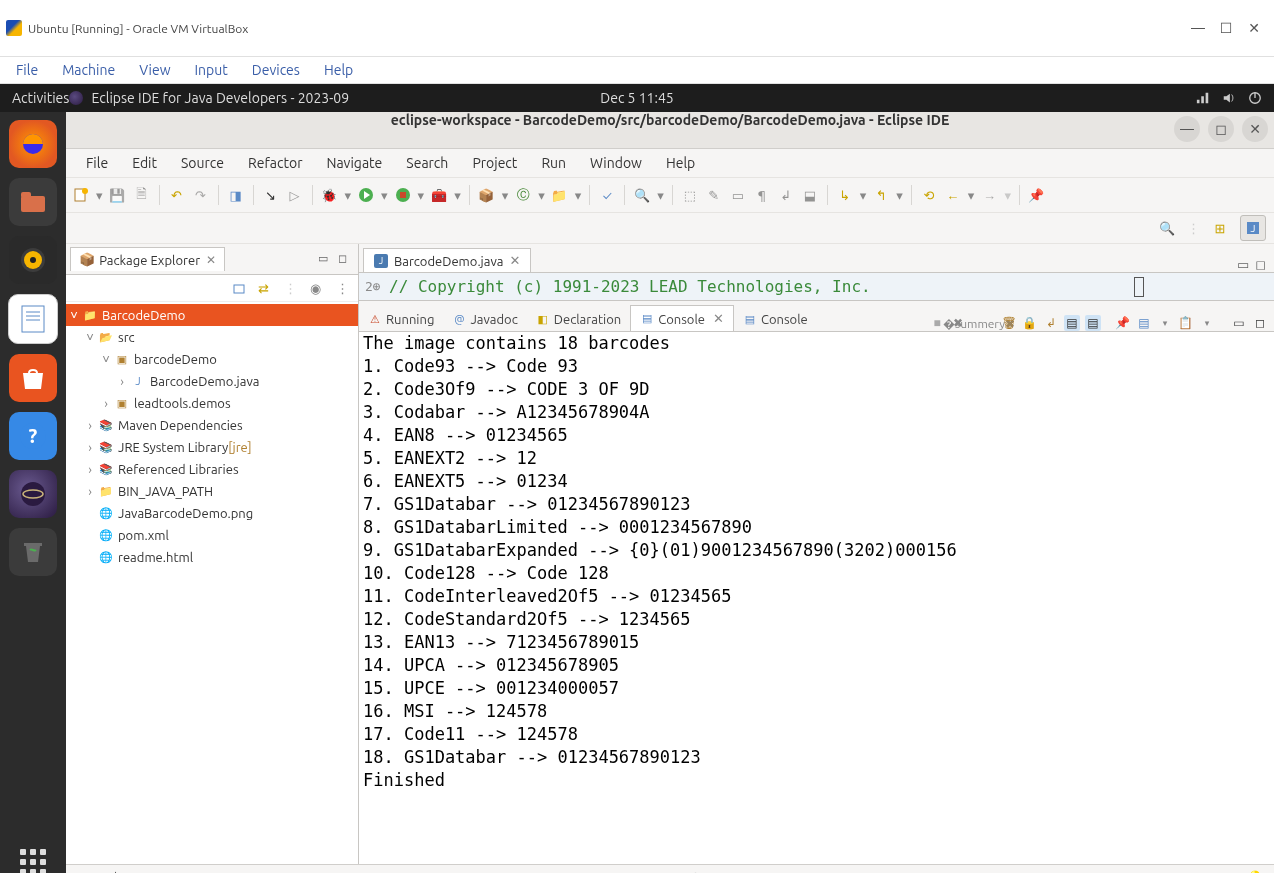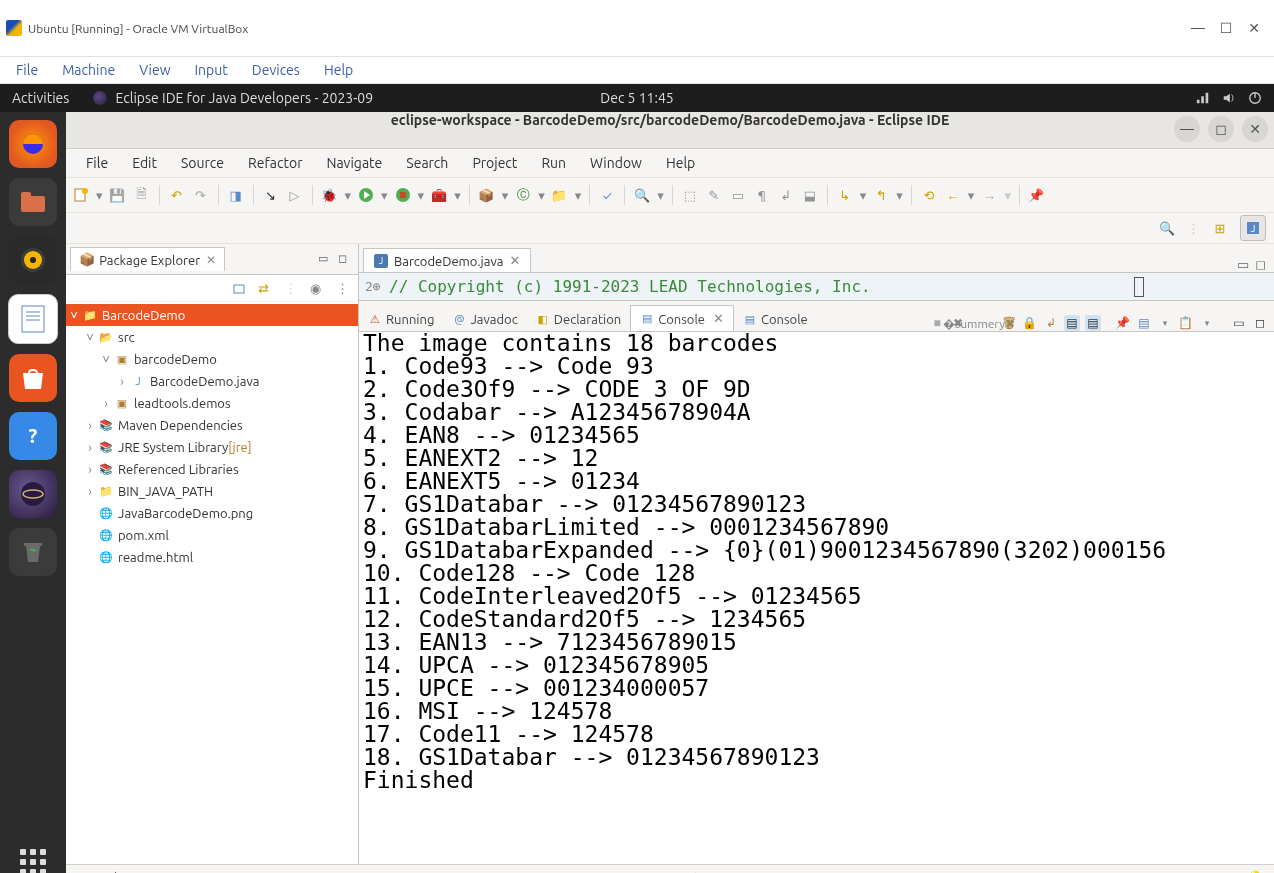--- a/index.html
+++ b/index.html
@@ -4,21 +4,21 @@
 <style>
   html,body{margin:0;padding:0;font-family:"Ubuntu","Segoe UI",Arial,sans-serif;font-size:13px;color:#333;background:#fff;width:1274px;height:873px;overflow:hidden}
   .vbox-title{height:24px;background:#fff;display:flex;align-items:center;padding:16px 6px;border-bottom:1px solid #e0e0e0}
   .vbox-title .logo{width:16px;height:16px;background:linear-gradient(135deg,#1a4db3 40%,#f7b500 60%);margin-right:6px;border-radius:2px}
   .vbox-title .title{font-size:12px;color:#444}
   .vbox-title .spacer{flex:1}
   .vbox-title .winbtn{width:28px;text-align:center;color:#555;font-size:14px}
   .vbox-menu{height:26px;display:flex;align-items:center;padding:0 4px;border-bottom:1px solid #e0e0e0;gap:0}
   .vbox-menu .m{padding:4px 12px;color:#3a5ea8;font-size:14px}
   .ub-top{height:28px;background:#1d1d1d;color:#ddd;display:flex;align-items:center;padding:0 12px;font-size:14px}
-  .ub-top .act{margin-right:24px}
+  .ub-top .act{}
   .ub-top .eclipse-ico{width:14px;height:14px;border-radius:50%;background:radial-gradient(circle at 40% 40%,#5a4a80,#2a1a40);margin-right:8px;display:inline-block}
   .ub-top .center{position:absolute;left:50%;transform:translateX(-50%)}
   .ub-top .right{margin-left:auto;display:flex;gap:12px}
   .ub-top .ico{width:14px;height:14px;display:inline-block}
   .main-row{display:flex;height:calc(873px - 24px - 26px - 28px - 18px)}
   .dock{width:66px;background:#2c2c2c;display:flex;flex-direction:column;align-items:center;padding-top:8px;gap:10px}
   .dock .ditem{width:48px;height:48px;border-radius:10px;display:flex;align-items:center;justify-content:center}
   .dock .firefox{background:radial-gradient(circle at 50% 50%,#ff9500 0%,#e25822 70%);color:#3a2aea}
   .dock .files{background:#3b3b3b}
   .dock .music{background:#2a2a2a}
@@ -68,21 +68,21 @@
   .editor .code .comment{color:#3a8a3a}
   .editor .code .cursor{position:absolute;right:130px;width:8px;height:18px;border:1px solid #555}
   .console{flex:1;display:flex;flex-direction:column;background:#fff;min-height:0}
   .console .ctabs{height:30px;background:#f6f5f4;display:flex;align-items:flex-end;border-bottom:1px solid #c8c6c3;overflow:hidden}
   .console .ctab{padding:5px 9px;font-size:13px;display:flex;align-items:center;gap:4px;color:#444;white-space:nowrap}
   .console .ctab.active{background:#fff;border:1px solid #c8c6c3;border-bottom:none}
   .console .ctab .ci{width:14px;height:14px;display:inline-flex;align-items:center;justify-content:center;font-size:11px}
   .console .ctools{margin-left:auto;display:flex;gap:5px;padding-right:6px;align-items:center}
   .console .ctools span{width:16px;height:16px;display:inline-flex;align-items:center;justify-content:center;font-size:12px}
   .console .path{padding:2px 4px;font-size:13px;color:#666;border-bottom:none;white-space:nowrap;overflow:hidden}
-  .console .out{flex:1;font-family:"DejaVu Sans Mono","Consolas",monospace;font-size:23px;line-height:23px;padding:0 4px;overflow:auto;white-space:pre;color:#000}
+  .console .out{flex:1;font-family:"DejaVu Sans Mono","Consolas",monospace;font-size:17px;line-height:23px;padding:0 4px;overflow:auto;white-space:pre;color:#000}
   .status{height:24px;background:#f6f5f4;border-top:1px solid #d0cecb;display:flex;align-items:center;padding:0 10px;font-size:13px;color:#555}
   .status .bulb{margin-left:auto;color:#c9a400}
   .vbox-status{height:18px;background:#fff;border-top:1px solid #e0e0e0;display:flex;align-items:center;justify-content:flex-end;padding:0 6px;gap:3px;font-size:11px;color:#555}
   .vbox-status .si{width:14px;height:14px;display:inline-flex;align-items:center;justify-content:center;font-size:10px}
   
   svg{display:block}
 </style>
 </head>
 <body>
 

